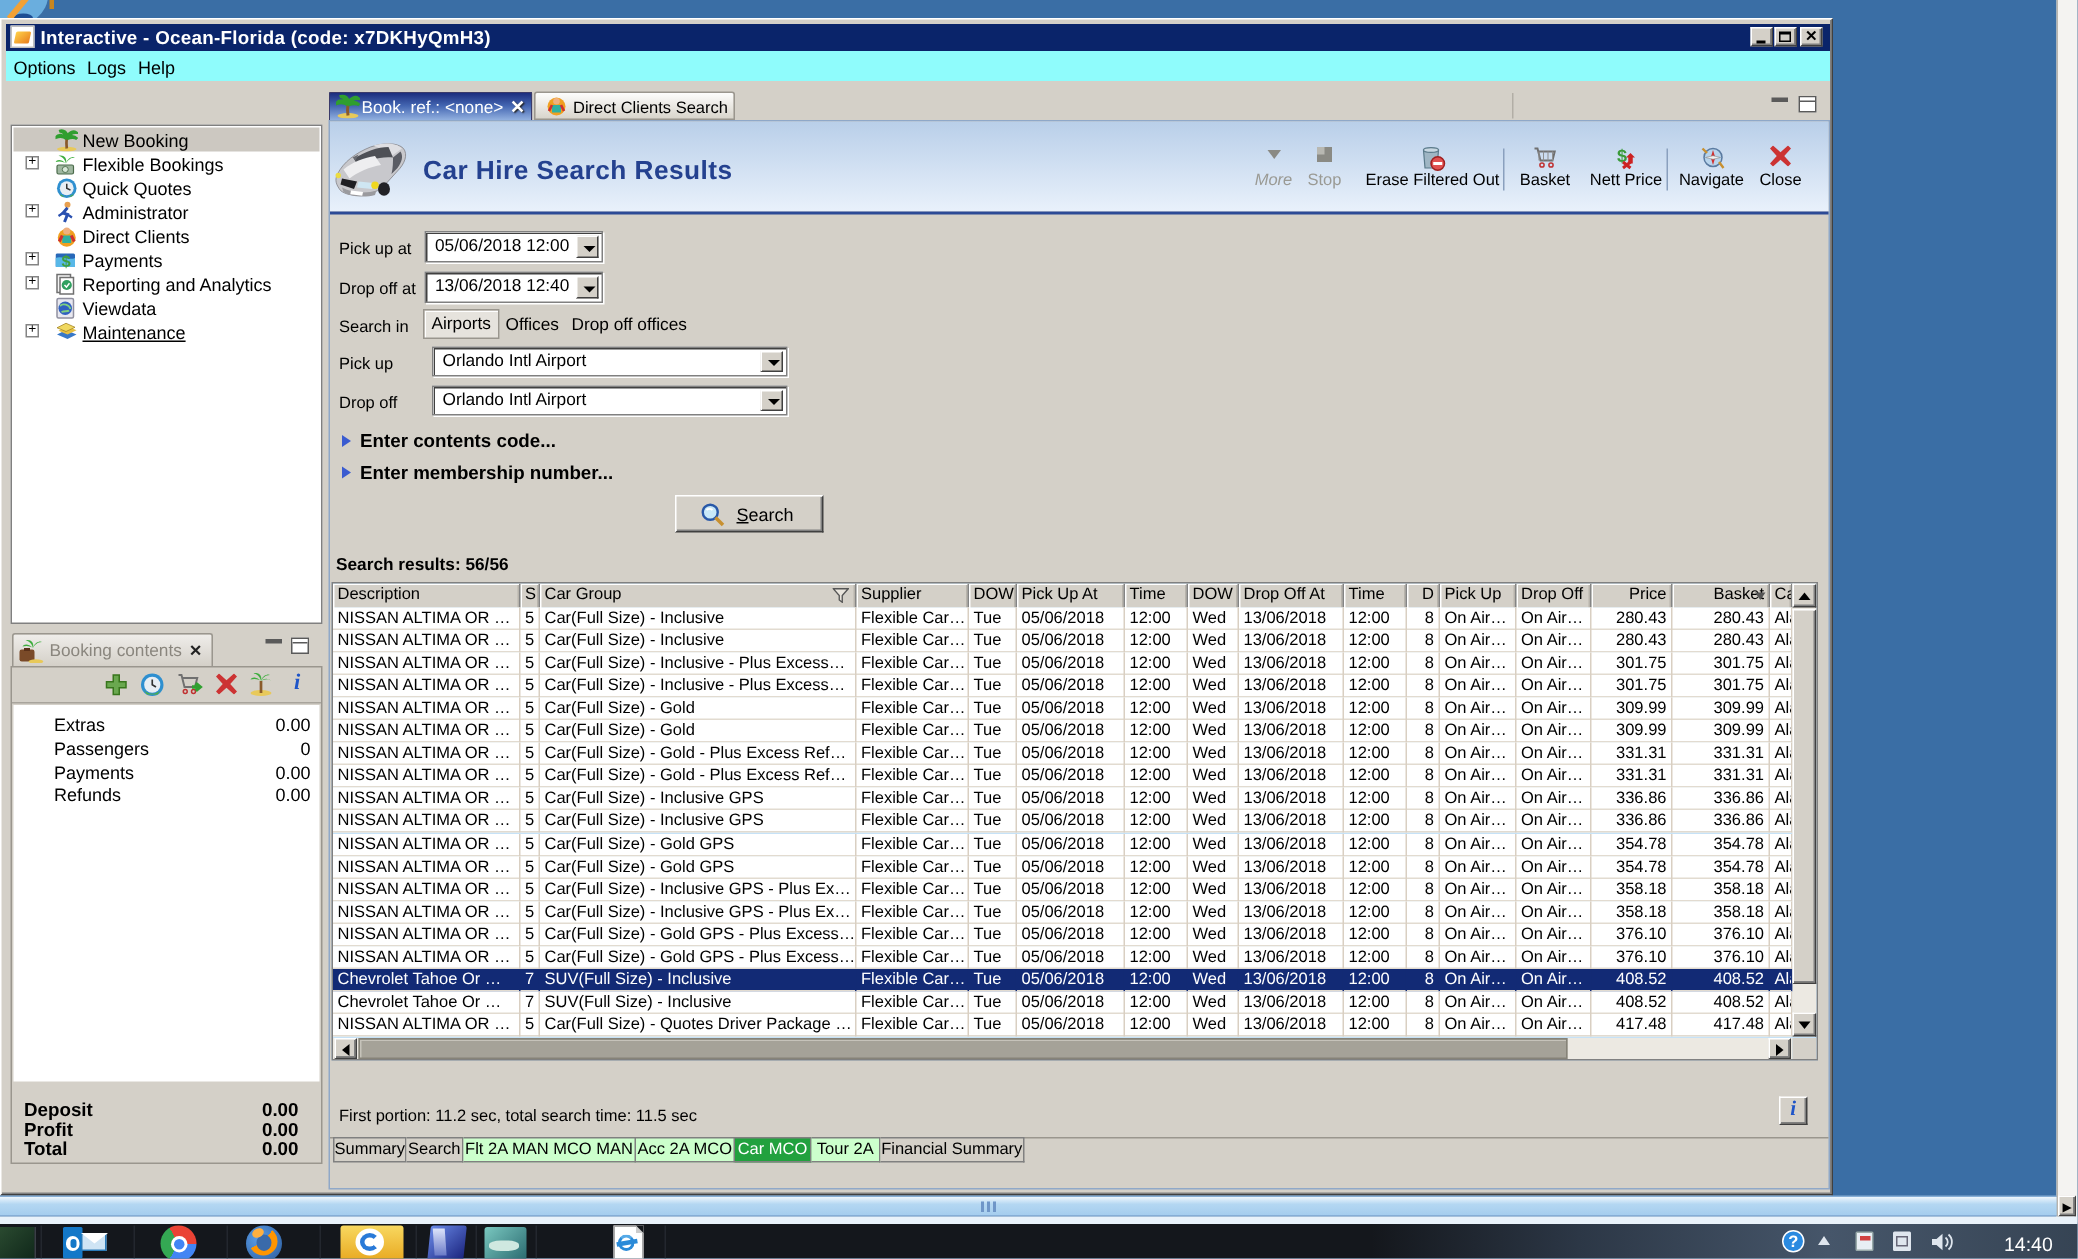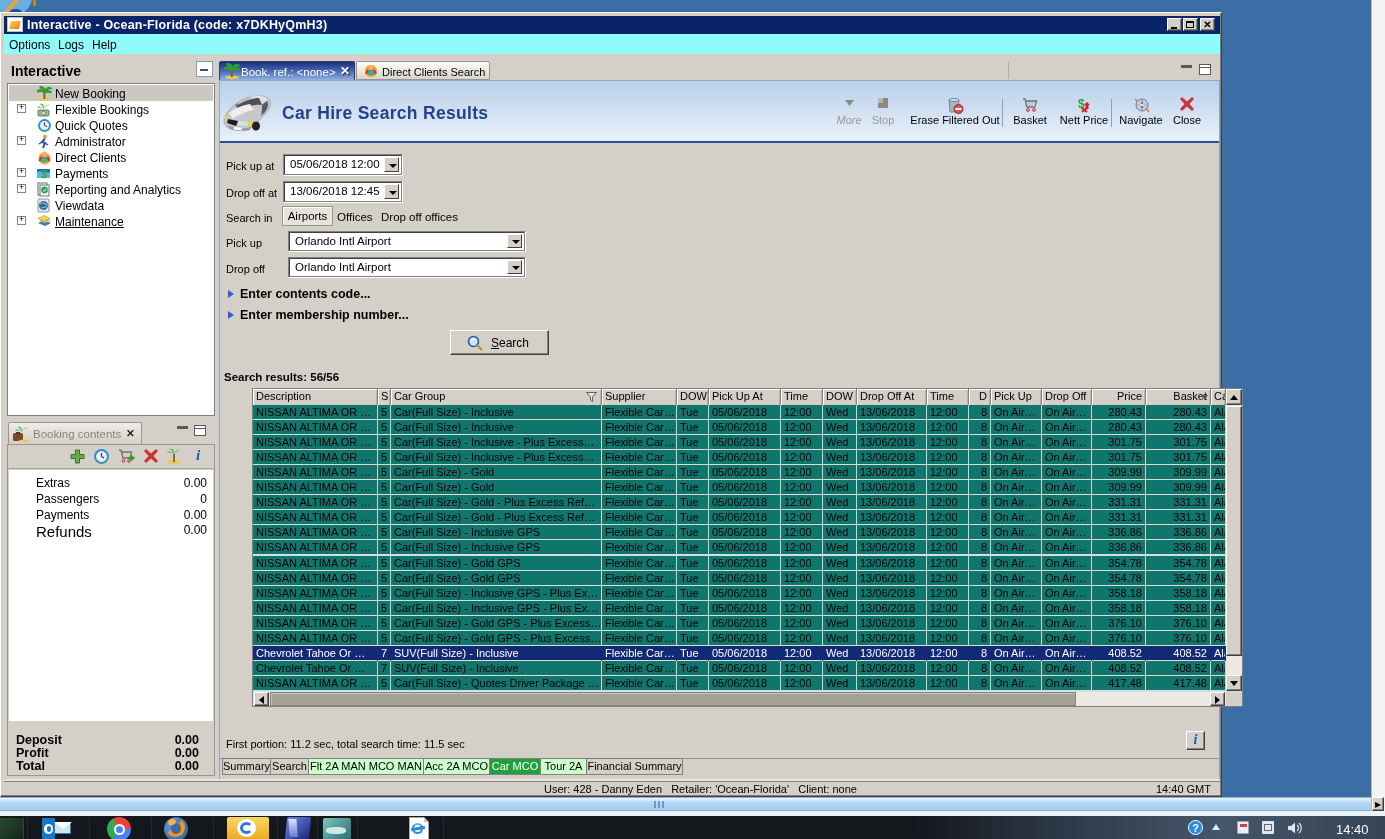--- a/index.html
+++ b/index.html
@@ -13,21 +13,21 @@
 .lbl { position:absolute; font-size:11px; color:#000; white-space:nowrap; }
 .treerow { left:0; width:222px; height:16px; }
 .treerow .ticon { position:absolute; top:1px; }
 .treerow .tlab { position:absolute; top:2px; font-size:12px; white-space:nowrap; }
 .texp { position:absolute; top:3px; width:9px; height:9px; background:#fff; border:1px solid #848484; font-size:9px; line-height:7px; text-align:center; font-family:"Liberation Mono",monospace; }
 .hdrbtn { position:absolute; text-align:center; font-size:11px; }
 .hdrbtn .bi { height:16px; margin-bottom:1px; }
 .th { position:absolute; top:0; height:16px; background:#d4d0c8; border-right:1px solid #848484; box-shadow:inset 1px 1px 0 #fff, inset -1px 0 0 #b8b4ac; line-height:15px; padding:0 3px; white-space:nowrap; overflow:hidden; font-size:11px; }
 .td { position:absolute; height:15px; border-right:1px solid #d9cfc2; line-height:15px; padding:0 3px; white-space:nowrap; overflow:hidden; font-size:11px; }
 .btab { position:absolute; top:0; height:17px; border:1px solid #808080; border-left:none; line-height:15px; text-align:center; font-size:11px; background:#d4d0c8; white-space:nowrap; overflow:hidden; }
-.trow { background:#0f766e; border-bottom:1px solid #e2dbd0; }
+.trow { background:#ffffff; border-bottom:1px solid #e2dbd0; }
 .trow.sel { background:#122a75; }
 .trow.sel .td { color:#fff; border-right-color:#122a75; }
 .arr { text-align:center; }
 .aup { display:inline-block; margin-top:5px; border-left:4px solid transparent; border-right:4px solid transparent; border-bottom:5px solid #000; }
 .adn { display:inline-block; margin-top:5px; border-left:4px solid transparent; border-right:4px solid transparent; border-top:5px solid #000; }
 .alf { display:inline-block; margin-top:3px; border-top:4px solid transparent; border-bottom:4px solid transparent; border-right:5px solid #000; }
 .art { display:inline-block; margin-top:3px; border-top:4px solid transparent; border-bottom:4px solid transparent; border-left:5px solid #000; }
 </style>
 </head>
 <body>
@@ -56,27 +56,20 @@
   <div class="abs raised" style="left:1182px;top:5px;width:15px;height:13px;">
       <div class="abs" style="left:2px;top:2px;width:8px;height:7px;border:1px solid #000;border-top:2px solid #000;"></div>
     </div>
   <div class="abs raised" style="left:1199px;top:5px;width:15px;height:13px;font-size:10px;font-weight:bold;text-align:center;line-height:11px;">✕</div>
 
   <div class="abs" style="left:3px;top:21px;width:1216px;height:20px;background:#8ffcfc;"></div>
   <div class="abs" style="left:8px;top:25px;font-size:12px;">Options</div>
   <div class="abs" style="left:57px;top:25px;font-size:12px;">Logs</div>
   <div class="abs" style="left:91px;top:25px;font-size:12px;">Help</div>
 
-  <div class="abs" style="left:6px;top:46px;width:208px;height:32px;">
-    <div class="abs" style="left:4px;top:4px;font-weight:bold;font-size:14px;">Interactive</div>
-    <div class="abs" style="left:189px;top:2px;width:17px;height:16px;background:#fff;border:1px solid #7b9ebd;">
-      <div class="abs" style="left:3px;top:7px;width:8px;height:2px;background:#33557f;"></div>
-    </div>
-    <div class="abs" style="left:0;top:24px;width:208px;height:1px;background:#808080;"></div>
-  </div>
   <div class="abs" style="left:6px;top:70px;width:208px;height:333px;background:#fff;border:1px solid #808080;" id="tree">
     <div class="abs" style="left:1px;top:1px;width:204px;height:16px;background:#ccc8c1;"></div>
     <div class="abs treerow" style="top:1px;">
         <span class="ticon" style="left:29px;"><svg width="15" height="15" viewBox="0 0 15 15">
             <ellipse cx="7.5" cy="13.4" rx="6.5" ry="1.6" fill="#e8c95a"></ellipse>
             <path d="M7.5 13 C7.2 10.5 7.2 8.5 7.5 6" stroke="#8a5a2a" stroke-width="1.8"></path>
             <path d="M7.5 6.5 C4.8 3.5 2 3.5 0.5 5.5 C3.2 4.5 6 5.3 7.5 6.5 M7.5 6.5 C6.8 2.5 4 1.2 2.5 1.5 C5.2 0.3 8.4 2.3 7.5 6.5 M7.5 6.5 C8.4 2.3 12 1.2 13.5 2.3 C10.5 2.3 8.7 4.2 7.5 6.5 M7.5 6.5 C9.4 4.3 12.6 4.6 14.4 6.6 C12.2 5 9.4 5.8 7.5 6.5" stroke="#2f9e2f" stroke-width="2" fill="none"></path>
           </svg></span>
         <span class="tlab" style="left:47px;">New Booking</span>
       </div>
@@ -200,21 +193,21 @@
         <span class="abs" style="left:188px;top:2px;font-family:'Liberation Serif',serif;font-weight:bold;font-style:italic;font-size:15px;color:#1f55c8;">i</span>
       </div>
 
       <div class="abs" style="left:1px;top:25px;width:204px;height:251px;background:#fff;">
         <span class="abs" style="left:27px;top:6px;font-size:12px;">Extras</span>
           <span class="abs" style="left:120px;top:6px;width:78px;text-align:right;font-size:12px;">0.00</span>
         <span class="abs" style="left:27px;top:22px;font-size:12px;">Passengers</span>
           <span class="abs" style="left:120px;top:22px;width:78px;text-align:right;font-size:12px;">0</span>
         <span class="abs" style="left:27px;top:38px;font-size:12px;">Payments</span>
           <span class="abs" style="left:120px;top:38px;width:78px;text-align:right;font-size:12px;">0.00</span>
-        <span class="abs" style="left:27px;top:53px;font-size:15px;">Refunds</span>
+        <span class="abs" style="left:27px;top:53px;font-size:12px;">Refunds</span>
           <span class="abs" style="left:120px;top:53px;width:78px;text-align:right;font-size:12px;">0.00</span>
       </div>
 
       <span class="abs" style="left:8px;top:288px;font-weight:bold;font-size:12.5px;">Deposit</span>
         <span class="abs" style="left:120px;top:288px;width:71px;text-align:right;font-weight:bold;font-size:12.5px;">0.00</span>
       <span class="abs" style="left:8px;top:301px;font-weight:bold;font-size:12.5px;">Profit</span>
         <span class="abs" style="left:120px;top:301px;width:71px;text-align:right;font-weight:bold;font-size:12.5px;">0.00</span>
       <span class="abs" style="left:8px;top:314px;font-weight:bold;font-size:12.5px;">Total</span>
         <span class="abs" style="left:120px;top:314px;width:71px;text-align:right;font-weight:bold;font-size:12.5px;">0.00</span>
     </div>
@@ -304,21 +297,21 @@
       </div>
       <div class="abs" style="left:0;top:60px;width:999px;height:2px;background:#2c4a96;"></div>
 
       <span class="lbl" style="left:6px;top:79px;">Pick up at</span>
       <div class="abs combo" style="left:63px;top:73px;width:119px;height:21px;">
           <span class="abs" style="left:6px;top:3px;font-size:11.5px;">05/06/2018 12:00</span>
           <span class="combobtn" style="right:2px;top:2px;width:15px;height:15px;"></span>
         </div>
       <span class="lbl" style="left:6px;top:106px;">Drop off at</span>
       <div class="abs combo" style="left:63px;top:100px;width:119px;height:21px;">
-          <span class="abs" style="left:6px;top:3px;font-size:11.5px;">13/06/2018 12:45</span>
+          <span class="abs" style="left:6px;top:3px;font-size:11.5px;">13/06/2018 12:40</span>
           <span class="combobtn" style="right:2px;top:2px;width:15px;height:15px;"></span>
         </div>
       <span class="lbl" style="left:6px;top:131px;">Search in</span>
       <div class="abs" style="left:62px;top:125px;width:51px;height:20px;background:#e6e3dd;border:1px solid #9a968e;box-shadow:inset 1px 1px 0 #fff;text-align:center;line-height:18px;font-size:11.5px;">Airports</div>
       <span class="lbl" style="left:117px;top:130px;font-size:11.5px;">Offices</span>
       <span class="lbl" style="left:161px;top:130px;font-size:11.5px;">Drop off offices</span>
       <span class="lbl" style="left:6px;top:156px;">Pick up</span>
       <div class="abs combo" style="left:68px;top:150px;width:237px;height:20px;">
           <span class="abs" style="left:6px;top:3px;font-size:11.5px;">Orlando Intl Airport</span>
           <span class="combobtn" style="right:2px;top:2px;width:15px;height:14px;"></span>
@@ -335,21 +328,21 @@
       <div class="abs raised" style="left:230px;top:249px;width:99px;height:25px;">
         <span class="abs" style="left:15px;top:3px;"><svg width="18" height="18" viewBox="0 0 18 18">
               <circle cx="7.5" cy="7.5" r="5" fill="#c8e8f8" stroke="#2858a8" stroke-width="1.6"></circle>
               <path d="M11 11 L16 16" stroke="#c89030" stroke-width="2.4"></path>
               <path d="M5 6 C6 5 8 5 9 6" stroke="#fff" stroke-width="1.2" fill="none"></path>
             </svg></span>
         <span class="abs" style="left:40px;top:5px;font-size:12px;"><u>S</u>earch</span>
       </div>
       <span class="abs" style="left:4px;top:290px;font-weight:bold;font-size:11.5px;">Search results: 56/56</span>
 
-      <div id="table" class="abs" style="left:1px;top:307px;width:991px;height:319px;border:1px solid #808080;background:#c6e2f7;overflow:hidden;margin-left:31px;">
+      <div id="table" class="abs" style="left:1px;top:307px;width:991px;height:319px;border:1px solid #808080;background:#c6e2f7;overflow:hidden;">
           <div class="th" style="left:0px;width:125px;">Description</div>
           <div class="th" style="left:125px;width:13px;text-align:right;">S</div>
           <div class="th" style="left:138px;width:211px;">Car Group<svg style="position:absolute;right:4px;top:3px;" width="11" height="10" viewBox="0 0 11 10">
               <path d="M0.5 0.5 h10 l-4 4.5 v4.5 l-2-1.5 v-3 Z" fill="#e8e4dc" stroke="#555" stroke-width="0.9"></path>
             </svg></div>
           <div class="th" style="left:349px;width:75px;">Supplier</div>
           <div class="th" style="left:424px;width:32px;">DOW</div>
           <div class="th" style="left:456px;width:72px;">Pick Up At</div>
           <div class="th" style="left:528px;width:42px;">Time</div>
           <div class="th" style="left:570px;width:34px;">DOW</div>
@@ -723,24 +716,20 @@
       <div class="btab" style="left:2px;top:677px;width:49px;border-left:1px solid #808080;">Summary</div>
       <div class="btab" style="left:51px;top:677px;width:38px;">Search</div>
       <div class="btab" style="left:89px;top:677px;width:115px;background:#ccffcc;">Flt 2A MAN MCO MAN</div>
       <div class="btab" style="left:204px;top:677px;width:66px;background:#ccffcc;">Acc 2A MCO</div>
       <div class="btab" style="left:270px;top:677px;width:51px;background:#21a13e;color:#fff;">Car MCO</div>
       <div class="btab" style="left:321px;top:677px;width:46px;background:#ccffcc;">Tour 2A</div>
       <div class="btab" style="left:367px;top:677px;width:96px;">Financial Summary</div>
     </div>
   </div>
 
-  <div class="abs" style="left:3px;top:768px;width:1216px;height:13px;border-top:1px solid #808080;box-shadow:0 -2px 0 #e8e5df;background:#d4d0c8;">
-    <div class="abs" style="left:540px;top:1px;font-size:11px;">User: 428 - Danny Eden&nbsp;&nbsp;&nbsp;Retailer: 'Ocean-Florida'&nbsp;&nbsp;&nbsp;Client: none</div>
-    <div class="abs" style="left:1150px;top:1px;width:57px;text-align:right;font-size:11px;">14:40 GMT</div>
-  </div>
 </div>
 
 <div class="abs" style="left:0;top:797px;width:1371px;height:14px;background:linear-gradient(#eef6fd,#b4d7f2 40%,#a5cdee);border-top:1px solid #86aed6;border-bottom:1px solid #86aed6;">
   <div class="abs" style="left:654px;top:3px;width:2px;height:7px;background:#6f96c8;box-shadow:4px 0 0 #6f96c8,8px 0 0 #6f96c8;"></div>
 </div>
 <div class="abs" style="left:0;top:811px;width:1385px;height:5px;background:#e9f2fa;"></div>
 <div class="abs" style="left:0;top:816px;width:1385px;height:23px;background:linear-gradient(90deg,#14171c 0%,#14171c 66%,#2c3746 76%,#46566a 88%,#364454 100%);" id="taskbar">
   <div class="abs" style="left:0;top:2px;width:24px;height:21px;background:linear-gradient(135deg,#2a4a30,#10281a);border-right:1px solid #3a3f46;"></div>
     <div class="abs" style="left:27px;top:1px;width:1px;height:22px;background:#23272e;"></div>
     <div class="abs" style="left:89px;top:1px;width:1px;height:22px;background:#23272e;"></div>

